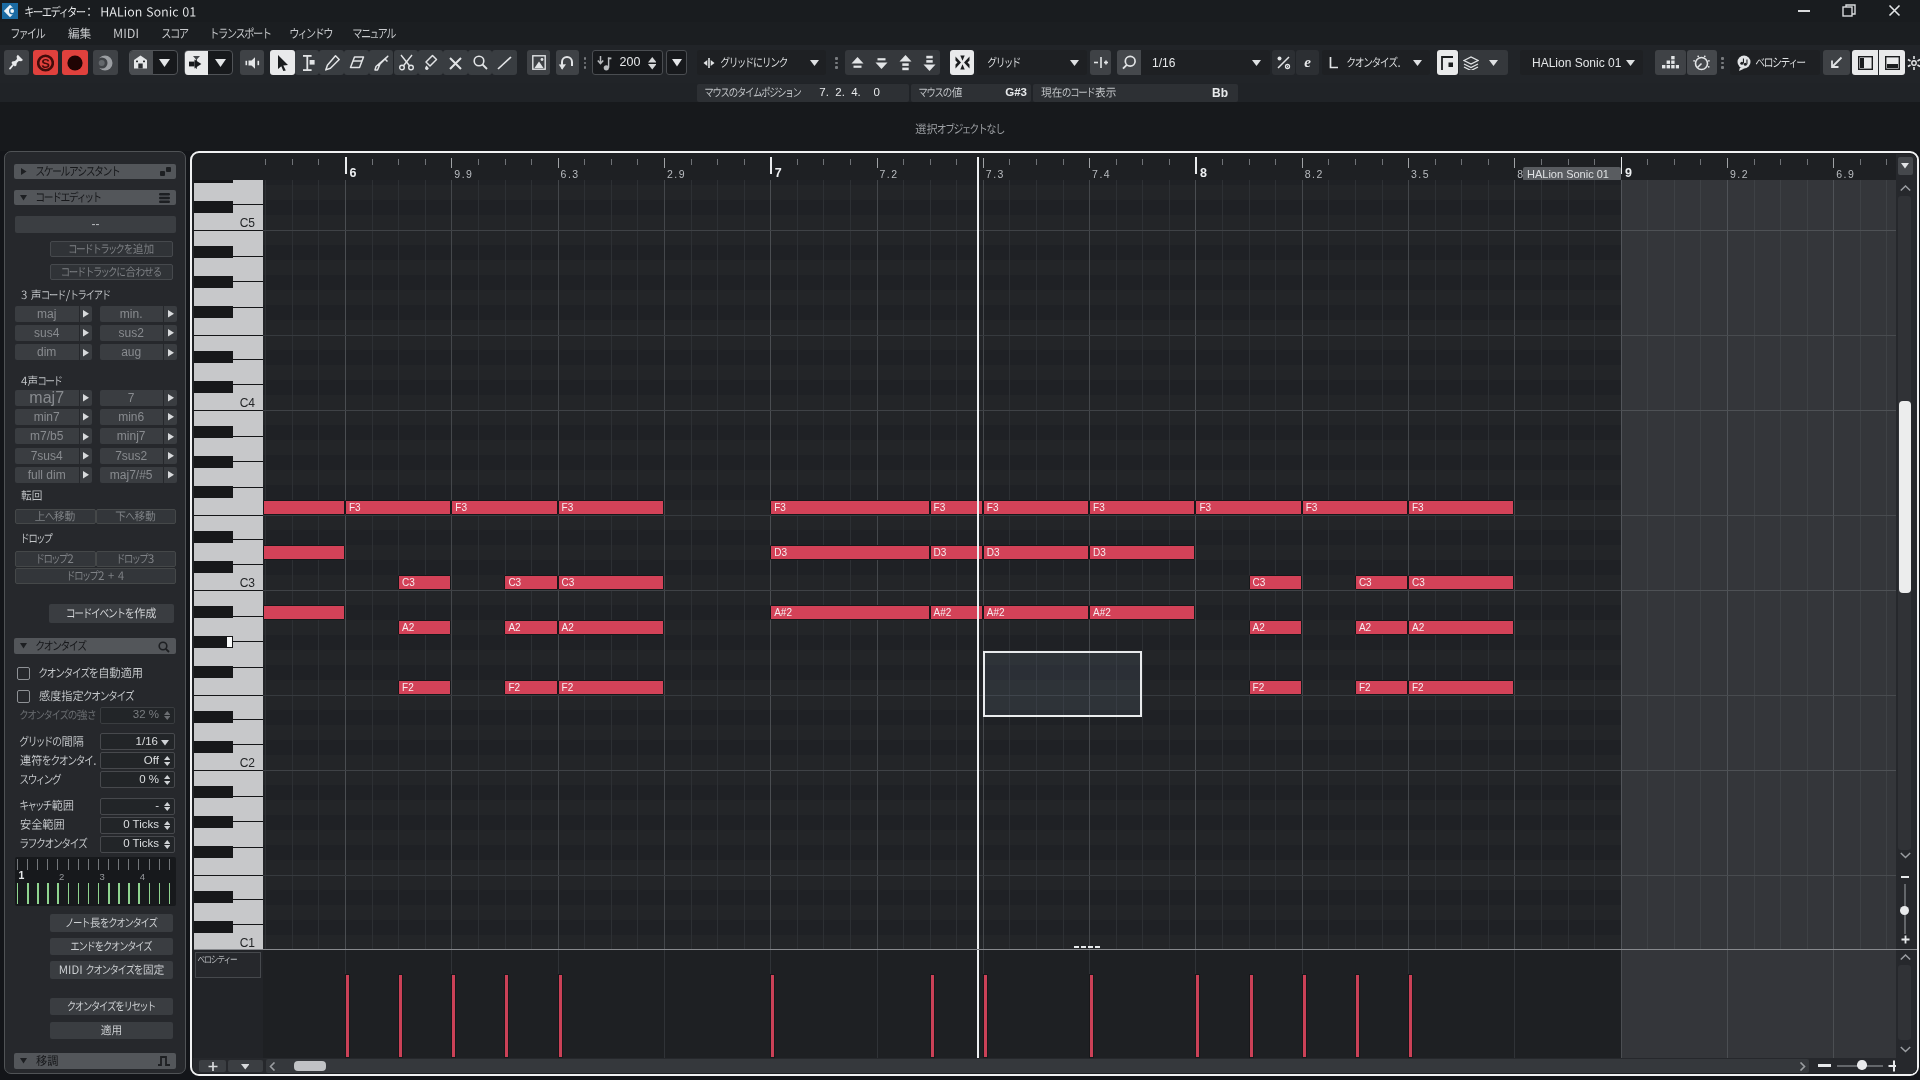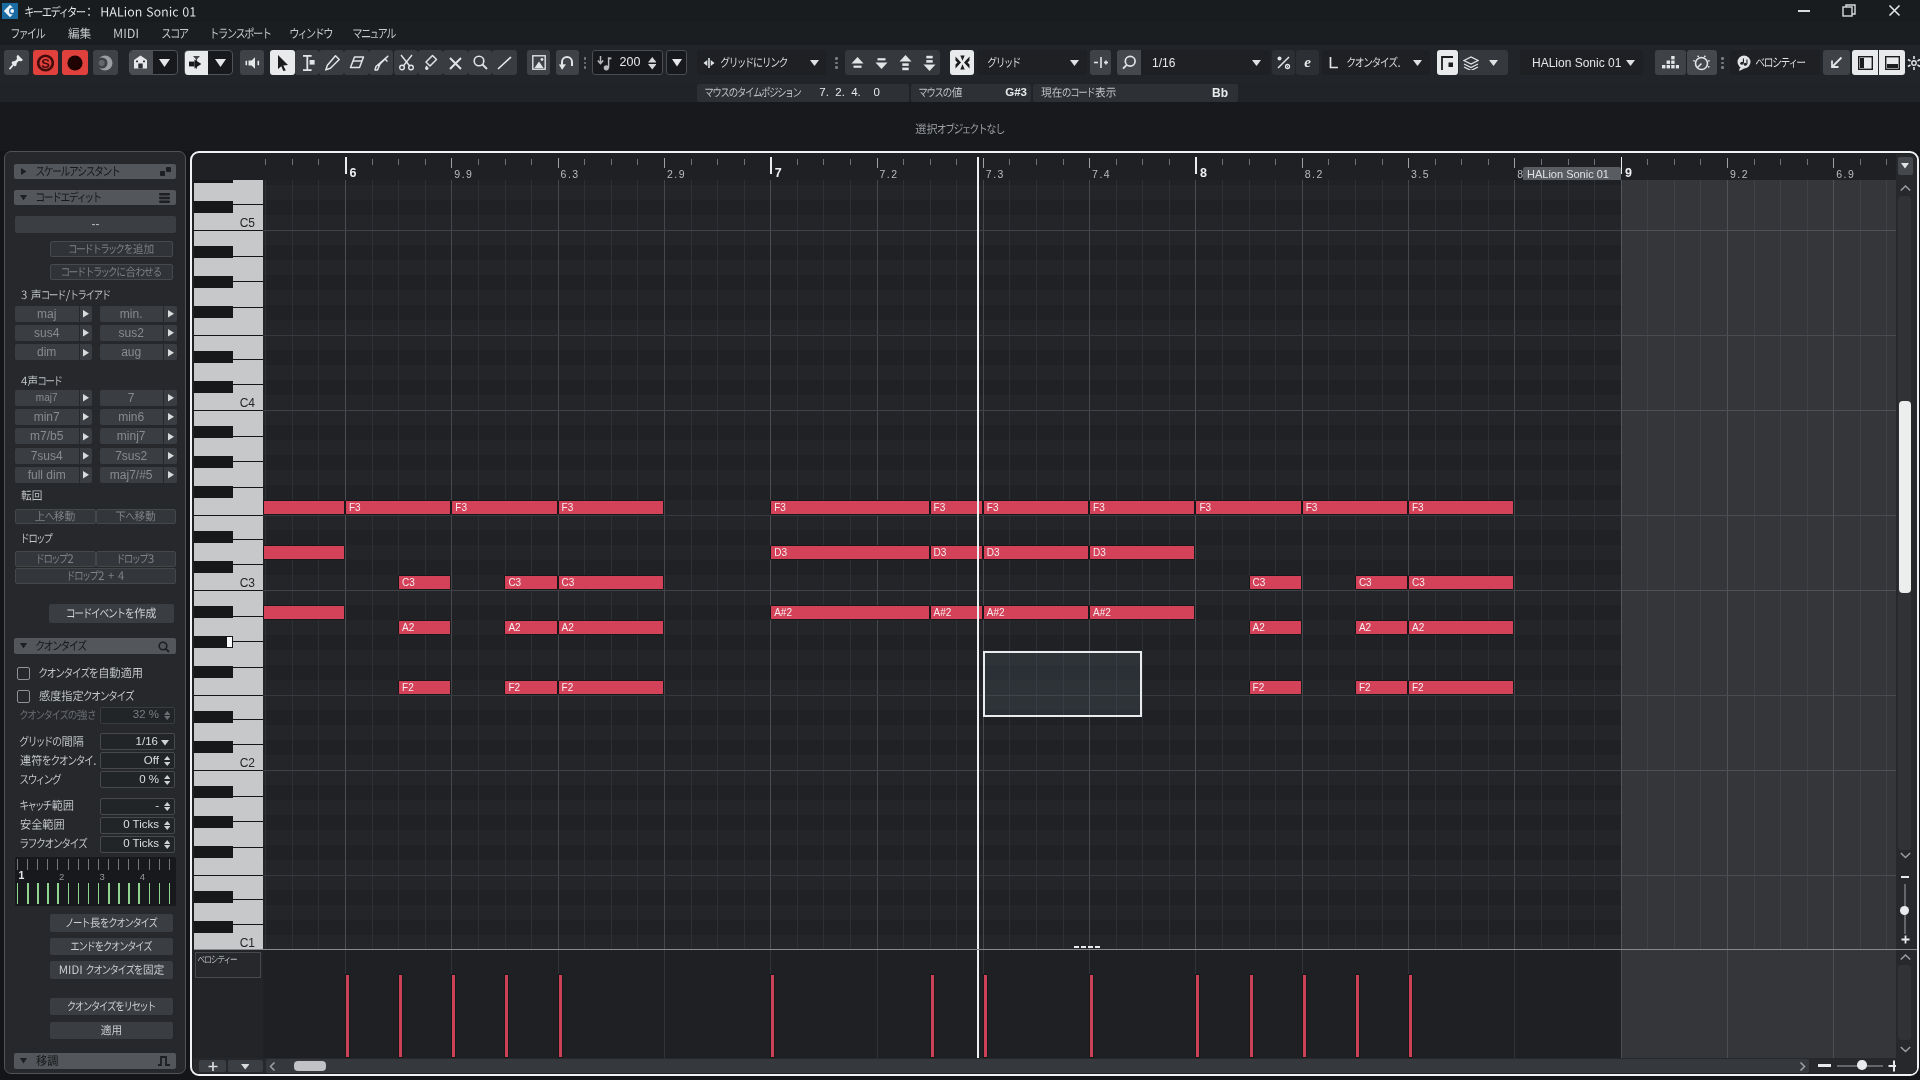--- a/index.html
+++ b/index.html
@@ -360,21 +360,21 @@
       <polygon points="0,0 0,7.5 6,3.75" fill="#d8dadc"></polygon>
     </svg>
 <div class="ab " style="left:99.5px;top:344.4px;width:63.5px;height:16.0px;background:#3a3d41;border-radius:2px 0 0 2px"></div>
 <div class="ab " style="left:164.0px;top:344.4px;width:12.5px;height:16.0px;background:#3a3d41;border-radius:0 2px 2px 0"></div>
 <div class="ab" style="left:131.2px;top:343.4px;font-size:12px;color:#888b8f;line-height:18.0px;white-space:nowrap;transform:translateX(-50%);">aug</div>
 <svg class="ab" style="left:167.5px;top:348.6px;" width="6" height="8" viewBox="0 0 6 8">
       <polygon points="0,0 0,7.5 6,3.75" fill="#d8dadc"></polygon>
     </svg>
 <div class="ab " style="left:15.0px;top:390.0px;width:63.5px;height:16.0px;background:#3a3d41;border-radius:2px 0 0 2px"></div>
 <div class="ab " style="left:79.5px;top:390.0px;width:12.5px;height:16.0px;background:#3a3d41;border-radius:0 2px 2px 0"></div>
-<div class="ab" style="left:46.7px;top:389.0px;font-size:10px;color:#888b8f;line-height:18.0px;white-space:nowrap;transform:translateX(-50%);">maj7</div>
+<div class="ab" style="left:46.7px;top:389.0px;font-size:16px;color:#888b8f;line-height:18.0px;white-space:nowrap;transform:translateX(-50%);">maj7</div>
 <svg class="ab" style="left:83.0px;top:394.2px;" width="6" height="8" viewBox="0 0 6 8">
       <polygon points="0,0 0,7.5 6,3.75" fill="#d8dadc"></polygon>
     </svg>
 <div class="ab " style="left:99.5px;top:390.0px;width:63.5px;height:16.0px;background:#3a3d41;border-radius:2px 0 0 2px"></div>
 <div class="ab " style="left:164.0px;top:390.0px;width:12.5px;height:16.0px;background:#3a3d41;border-radius:0 2px 2px 0"></div>
 <div class="ab" style="left:131.2px;top:389.0px;font-size:12px;color:#888b8f;line-height:18.0px;white-space:nowrap;transform:translateX(-50%);">7</div>
 <svg class="ab" style="left:167.5px;top:394.2px;" width="6" height="8" viewBox="0 0 6 8">
       <polygon points="0,0 0,7.5 6,3.75" fill="#d8dadc"></polygon>
     </svg>
 <div class="ab " style="left:15.0px;top:409.2px;width:63.5px;height:16.0px;background:#3a3d41;border-radius:2px 0 0 2px"></div>

